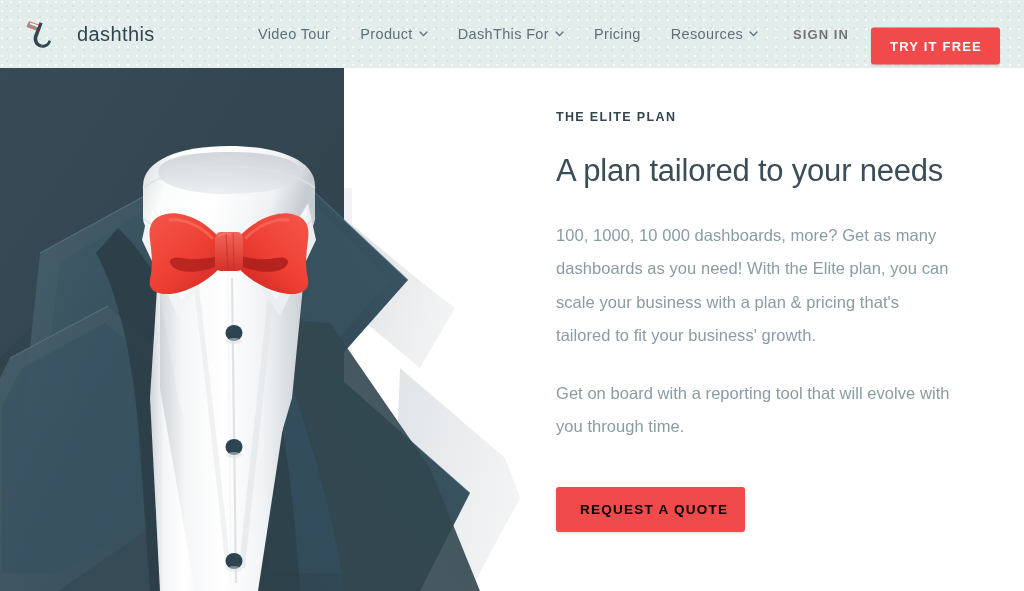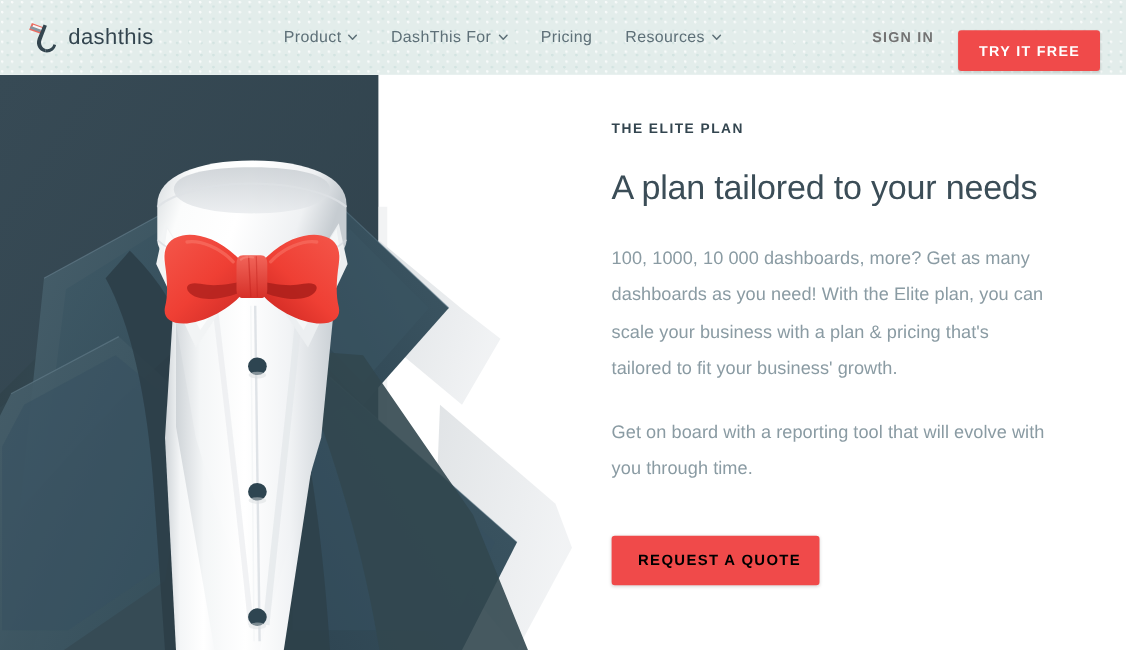--- a/index.html
+++ b/index.html
@@ -27,21 +27,21 @@
     background-image:
       radial-gradient(circle at 2px 2px, rgba(255,255,255,.75) 1px, transparent 1.4px),
       radial-gradient(circle at 7px 6px, rgba(190,215,212,.45) 1px, transparent 1.4px);
     background-size:9px 9px, 11px 11px;
     pointer-events:none;
   }
 
   .brand {
     position:absolute; left:25px; top:50%;
     transform:translateY(-50%);
-    display:flex; align-items:center; gap:11px;
+    display:flex; align-items:center; gap:26px;
     z-index:3;
   }
   .brand-mark { width:26px; height:30px; display:block; }
   .brand-name {
     font-size:20px; letter-spacing:.4px;
     color:#33454f; font-weight:400;
   }
 
   .nav {
     position:absolute; left:258px; top:50%;
@@ -144,20 +144,23 @@
         <path d="M14.6 3.2 L17.6 4.3 L12.8 17.2 C11.4 21.0 13.2 24.6 16.6 25.5 L15.9 28.6
                  C10.3 27.6 7.1 21.9 9.3 16.1 Z" fill="#33454f"></path>
         <path d="M16.6 25.5 C19.9 26.3 22.9 24.4 23.6 21.3 L26 21.9
                  C25.0 26.4 20.7 29.4 15.9 28.6 Z" fill="#33454f"></path>
       </svg>
       <span class="brand-name">dashthis</span>
     </div>
 
     <nav class="nav">
 
+      <div class="nav-item">
+        <span>Video Tour</span>
+      </div>
 
       <div class="nav-item">
         <span>Product</span>
         <svg class="caret" viewBox="0 0 10 7">
           <path d="M1 1.2 L5 5.4 L9 1.2" fill="none" stroke="#5e7078" stroke-width="1.6" stroke-linecap="round" stroke-linejoin="round"></path>
         </svg>
       </div>
 
       <div class="nav-item">
         <span>DashThis For</span>

